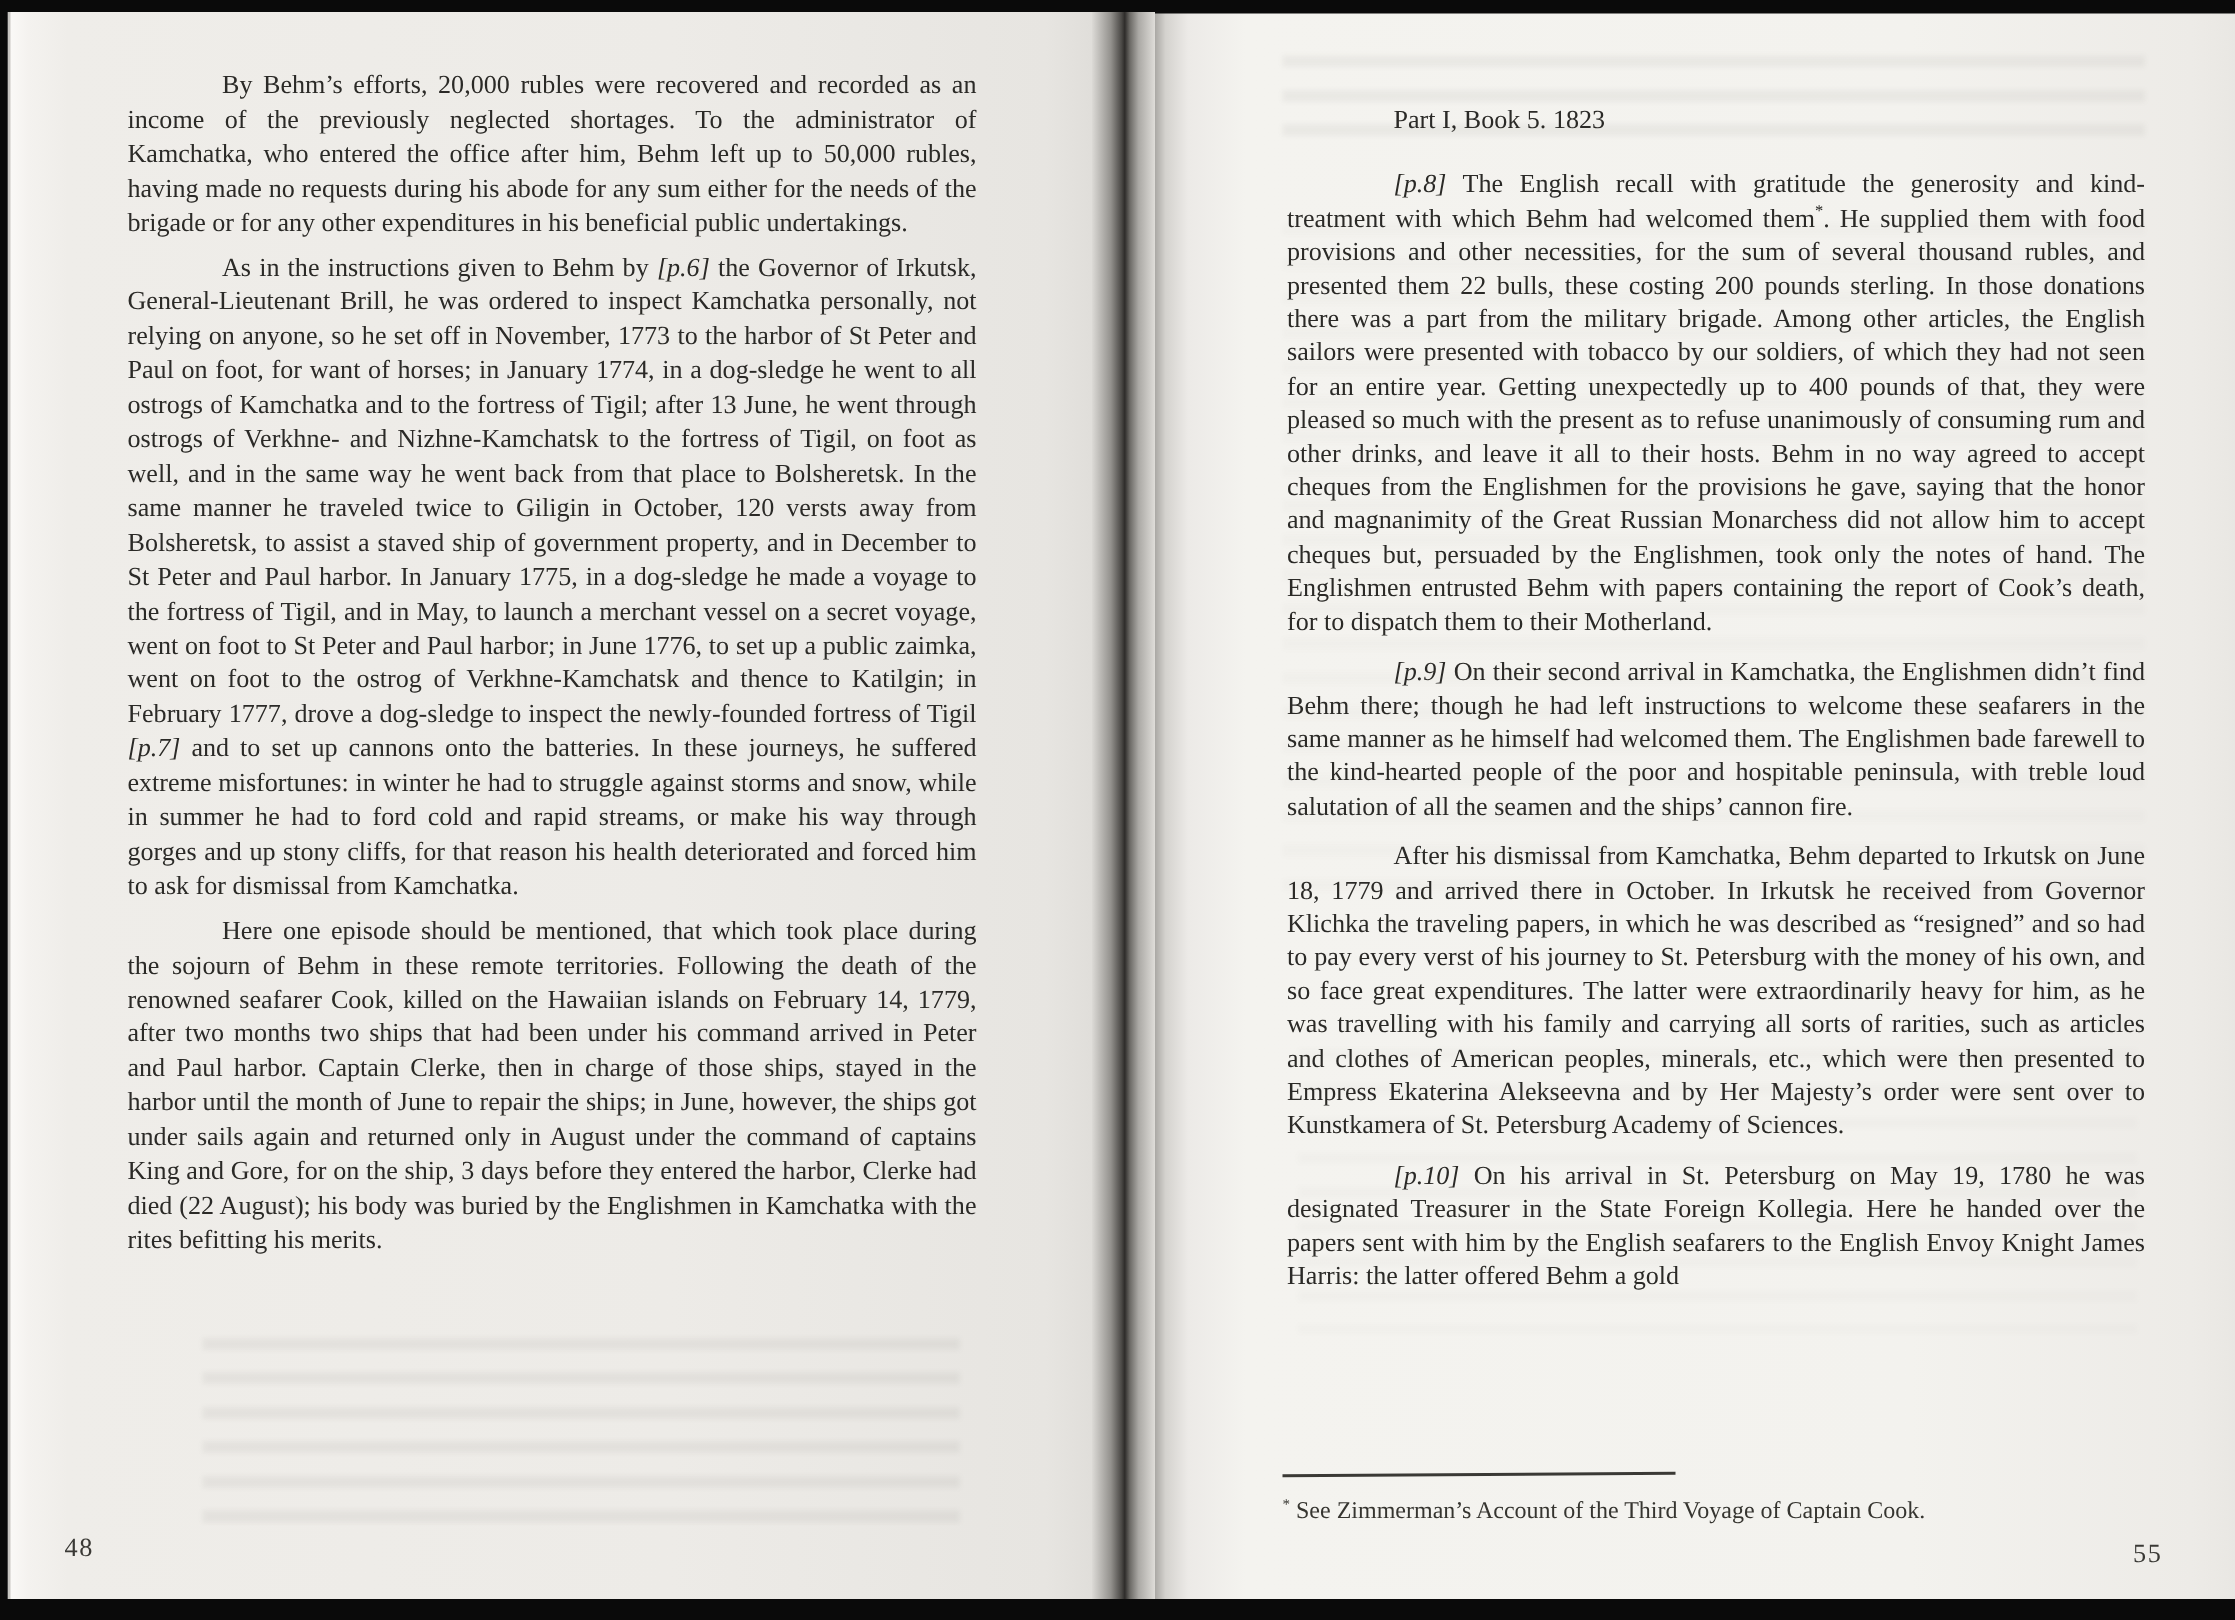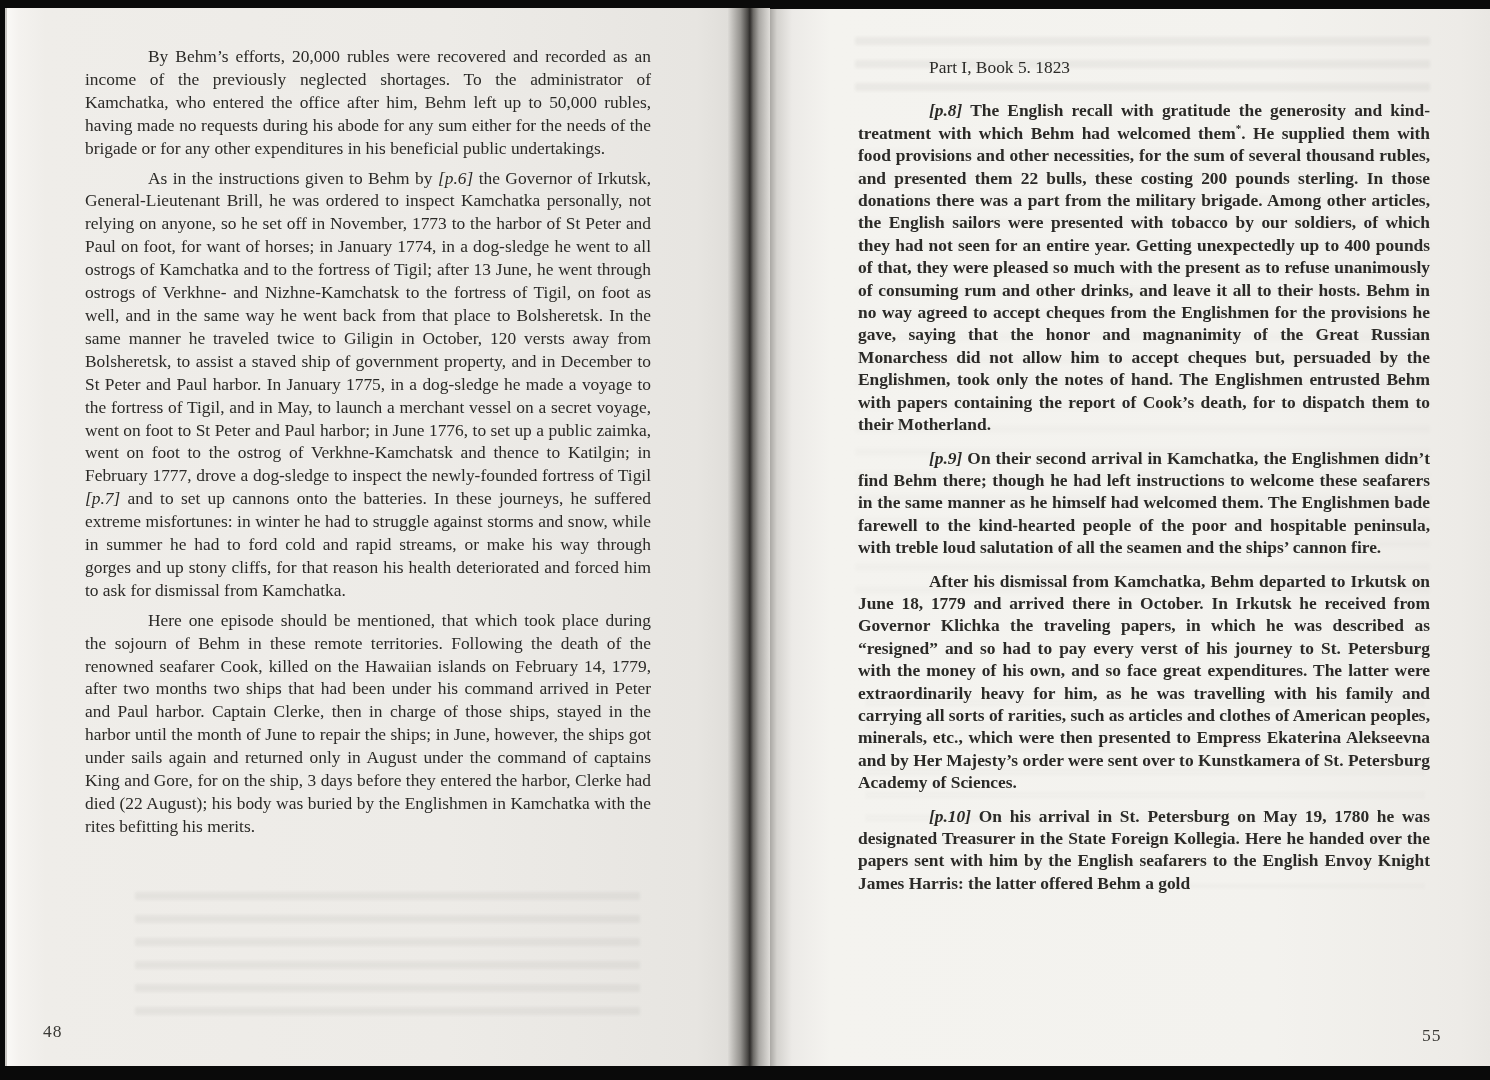--- a/index.html
+++ b/index.html
@@ -30,24 +30,24 @@
   
   .frame-top{position:absolute;left:0;top:0;width:1490px;height:8px;background:#0a0a0a;}
   .frame-bottom{position:absolute;left:0;top:1066px;width:1490px;height:14px;background:#0a0a0a;}
   .frame-left{position:absolute;left:0;top:0;width:5px;height:1080px;background:#0a0a0a;}
   
   .textblock{position:absolute;z-index:3;text-align:justify;}
   .left-text{left:80px;top:38px;width:566px;font-size:17.4px;line-height:22.9px;}
   .right-text{left:88px;top:47px;width:572px;font-size:17.4px;line-height:22.4px;}
   .para{margin:0 0 7px 0;}
   .left-text .para{text-indent:63px;}
-  .right-text .para{text-indent:71px;margin-bottom:11px;font-weight:bold;}
+  .right-text .para{text-indent:71px;margin-bottom:11px;}
   .it{font-style:italic;}
   .supmark{vertical-align:super;font-size:11px;line-height:0;}
-  .running-header{text-indent:71px;margin:0 0 21px 0;}
+  .running-header{text-indent:71px;margin:12px 0 21px 0;}
   
   .footnote-block{position:absolute;z-index:3;left:85px;top:973px;width:575px;}
   .footnote-rule{width:262px;height:0;border-top:2.5px solid #3a3935;transform:rotate(-0.4deg);margin-bottom:13px;}
   .footnote-text{font-size:16px;line-height:21px;color:#363530;}
   .footnote-text sup{font-size:10px;vertical-align:super;line-height:0;}
   
   .pagenum{position:absolute;z-index:3;font-size:17.5px;color:#3a3935;letter-spacing:1px;}
   .pagenum-left{left:38px;bottom:24px;margin-top:36px;}
   .pagenum-right{left:652px;bottom:20px;}
   
@@ -81,20 +81,24 @@
     <div class="ghost ghost-right-low"></div>
     <div class="textblock right-text">
       <div class="running-header">Part I, Book 5. 1823</div>
       <div id="right-paras">
           <p class="para"><span class="it">[p.8]</span><span> The English recall with gratitude the generosity and kind-treatment with which Behm had welcomed them</span><span class="supmark">*</span><span>. He supplied them with food provisions and other necessities, for the sum of several thousand rubles, and presented them 22 bulls, these costing 200 pounds sterling. In those donations there was a part from the military brigade. Among other articles, the English sailors were presented with tobacco by our soldiers, of which they had not seen for an entire year. Getting unexpectedly up to 400 pounds of that, they were pleased so much with the present as to refuse unanimously of consuming rum and other drinks, and leave it all to their hosts. Behm in no way agreed to accept cheques from the Englishmen for the provisions he gave, saying that the honor and magnanimity of the Great Russian Monarchess did not allow him to accept cheques but, persuaded by the Englishmen, took only the notes of hand. The Englishmen entrusted Behm with papers containing the report of Cook’s death, for to dispatch them to their Motherland.</span></p>
           <p class="para"><span class="it">[p.9]</span><span> On their second arrival in Kamchatka, the Englishmen didn’t find Behm there; though he had left instructions to welcome these seafarers in the same manner as he himself had welcomed them. The Englishmen bade farewell to the kind-hearted people of the poor and hospitable peninsula, with treble loud salutation of all the seamen and the ships’ cannon fire.</span></p>
           <p class="para"><span>After his dismissal from Kamchatka, Behm departed to Irkutsk on June 18, 1779 and arrived there in October. In Irkutsk he received from Governor Klichka the traveling papers, in which he was described as “resigned” and so had to pay every verst of his journey to St. Petersburg with the money of his own, and so face great expenditures. The latter were extraordinarily heavy for him, as he was travelling with his family and carrying all sorts of rarities, such as articles and clothes of American peoples, minerals, etc., which were then presented to Empress Ekaterina Alekseevna and by Her Majesty’s order were sent over to Kunstkamera of St. Petersburg Academy of Sciences.</span></p>
           <p class="para"><span class="it">[p.10]</span><span> On his arrival in St. Petersburg on May 19, 1780 he was designated Treasurer in the State Foreign Kollegia. Here he handed over the papers sent with him by the English seafarers to the English Envoy Knight James Harris: the latter offered Behm a gold</span></p>
         </div>
     </div>
+    <div class="footnote-block">
+      <div class="footnote-rule"></div>
+      <div class="footnote-text"><sup>*</sup> <span>See Zimmerman’s Account of the Third Voyage of Captain Cook.</span></div>
+    </div>
     <div class="pagenum pagenum-right">55</div>
   </div>
 
   <div class="frame-top"></div>
   <div class="frame-bottom"></div>
   <div class="frame-left"></div>
 
 </div>
 
 </body></html>

